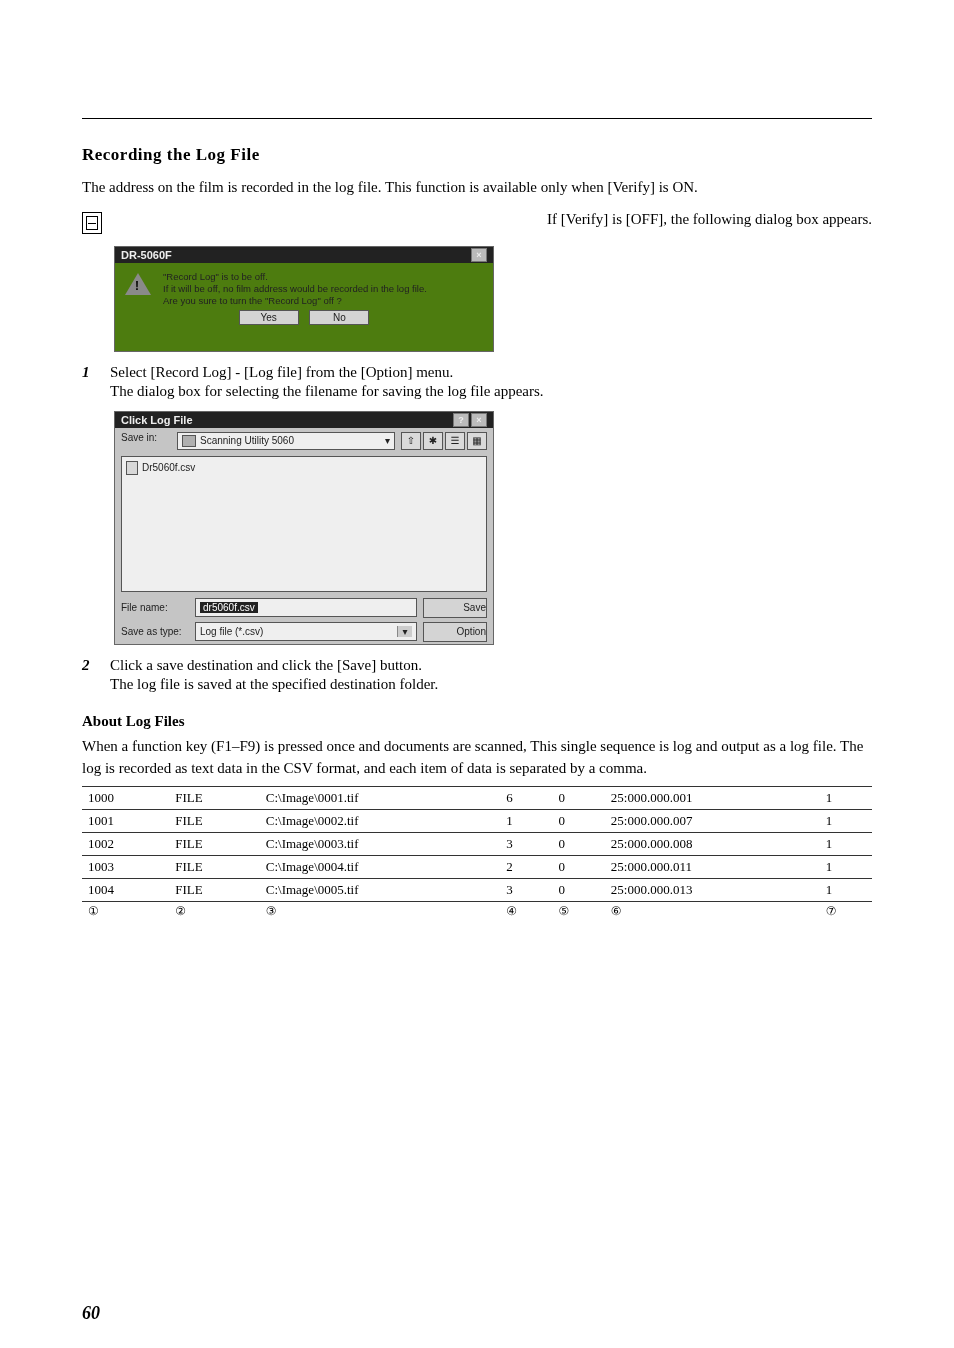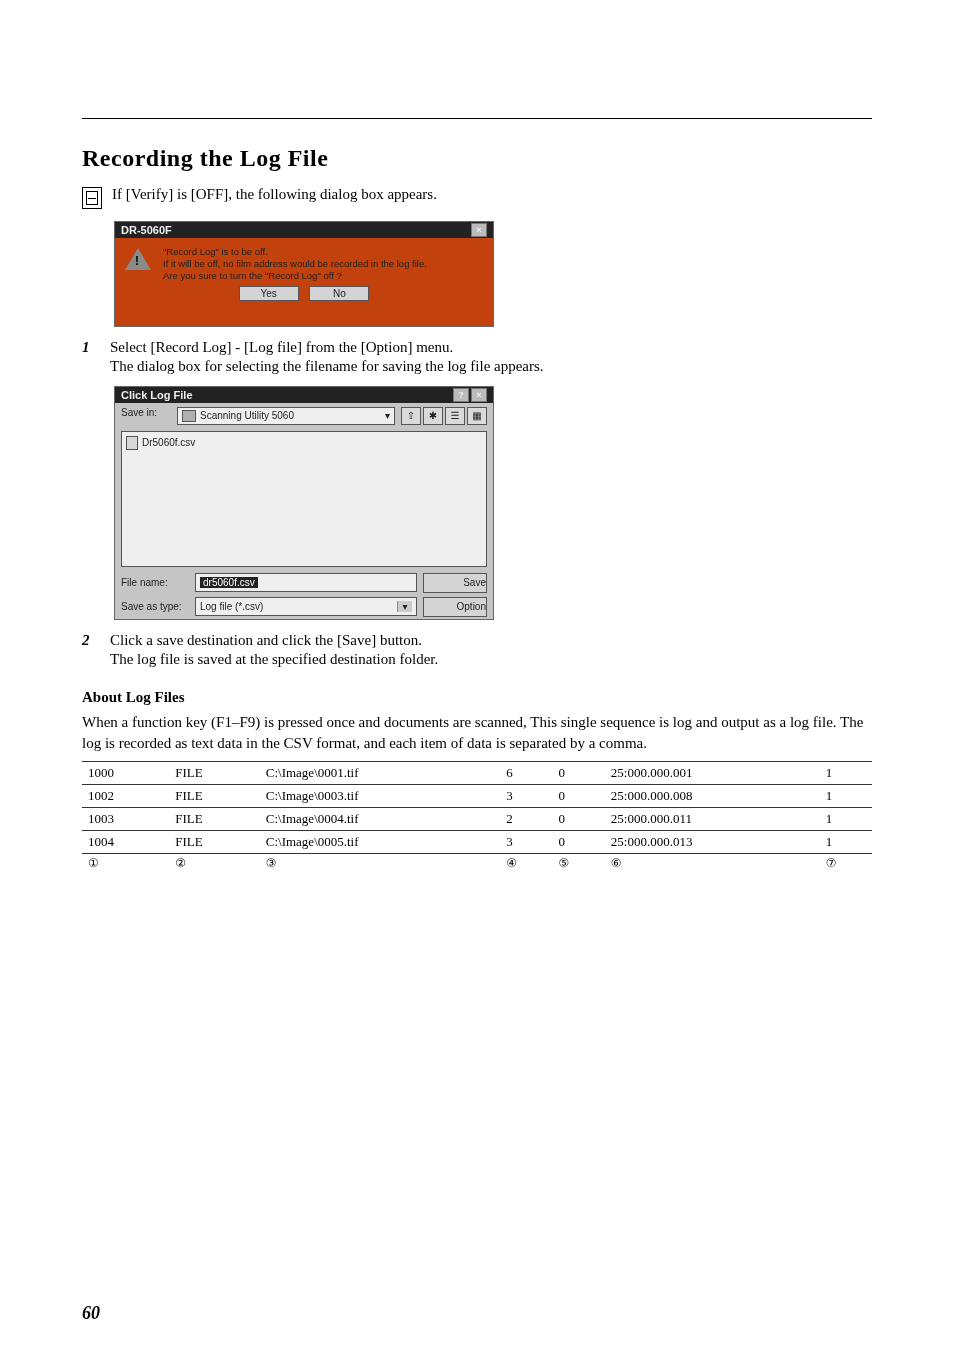--- a/index.html
+++ b/index.html
@@ -18,35 +18,36 @@
     padding: 78px 82px 40px 82px;
     position: relative;
     box-sizing: border-box;
     height: 100%;
   }
   .rule {
     border-top: 1px solid #000;
     margin: 40px 0 26px 0;
   }
   h2.section {
-    font-size: 24px;
+    font-size: 17px;
     font-weight: bold;
     margin: 0 0 12px 0;
     letter-spacing: 0.5px;
   }
   .intro {
     line-height: 1.45;
     margin: 0 0 10px 0;
   }
   .icon-para {
     display: flex;
     align-items: flex-start;
     gap: 10px;
     margin: 0 0 12px 0;
     line-height: 1.45;
+    justify-content: space-between;
   }
   .doc-icon {
     width: 18px;
     height: 20px;
     border: 1px solid #000;
     display: inline-block;
     position: relative;
     flex: 0 0 auto;
     margin-top: 3px;
   }
@@ -101,21 +102,21 @@
     font-family: Arial, sans-serif;
     font-size: 10px;
     color: #222;
     box-sizing: border-box;
   }
 
   .msgbox {
     width: 380px;
     height: 106px;
     position: relative;
-    background: #c2410c;
+    background: #4d7c0f;
   }
   .msgbox .titlebar, .filebox .titlebar {
     background: #222;
     color: #eee;
     font-weight: bold;
     font-size: 11px;
     line-height: 16px;
     height: 16px;
     padding: 0 6px;
     display: flex;
@@ -315,20 +316,21 @@
   }
 </style>
 </head>
 <body>
 
 <div class="page">
   <div class="rule"></div>
 
   <h2 class="section">Recording the Log File</h2>
 
+  <p class="intro">The address on the film is recorded in the log file. This function is available only when [Verify] is ON.</p>
 
   <div class="icon-para">
     <span class="doc-icon"></span>
     <span>If [Verify] is [OFF], the following dialog box appears.</span>
   </div>
 
   <div class="shot msgbox">
     <div class="titlebar">
       <span>DR-5060F</span>
       <span class="xbtn">×</span>
@@ -417,20 +419,29 @@
       <tr>
         <td>1000</td>
         <td>FILE</td>
         <td>C:\Image\0001.tif</td>
         <td>6</td>
         <td>0</td>
         <td>25:000.000.001</td>
         <td>1</td>
       </tr>
       <tr>
+        <td>1001</td>
+        <td>FILE</td>
+        <td>C:\Image\0002.tif</td>
+        <td>1</td>
+        <td>0</td>
+        <td>25:000.000.007</td>
+        <td>1</td>
+      </tr>
+      <tr>
         <td>1002</td>
         <td>FILE</td>
         <td>C:\Image\0003.tif</td>
         <td>3</td>
         <td>0</td>
         <td>25:000.000.008</td>
         <td>1</td>
       </tr>
       <tr>
         <td>1003</td>

